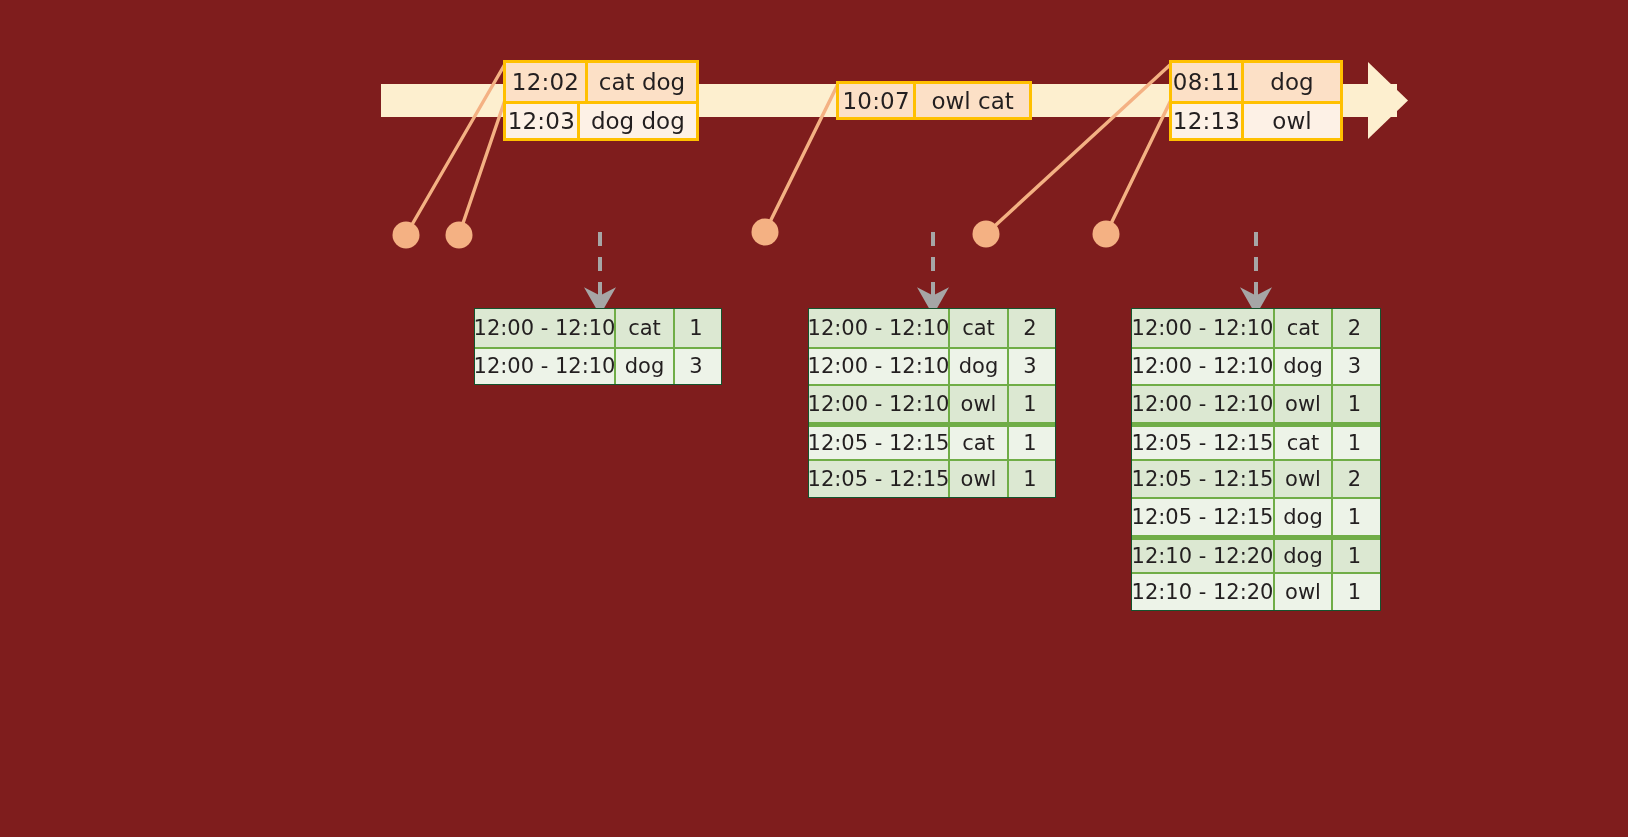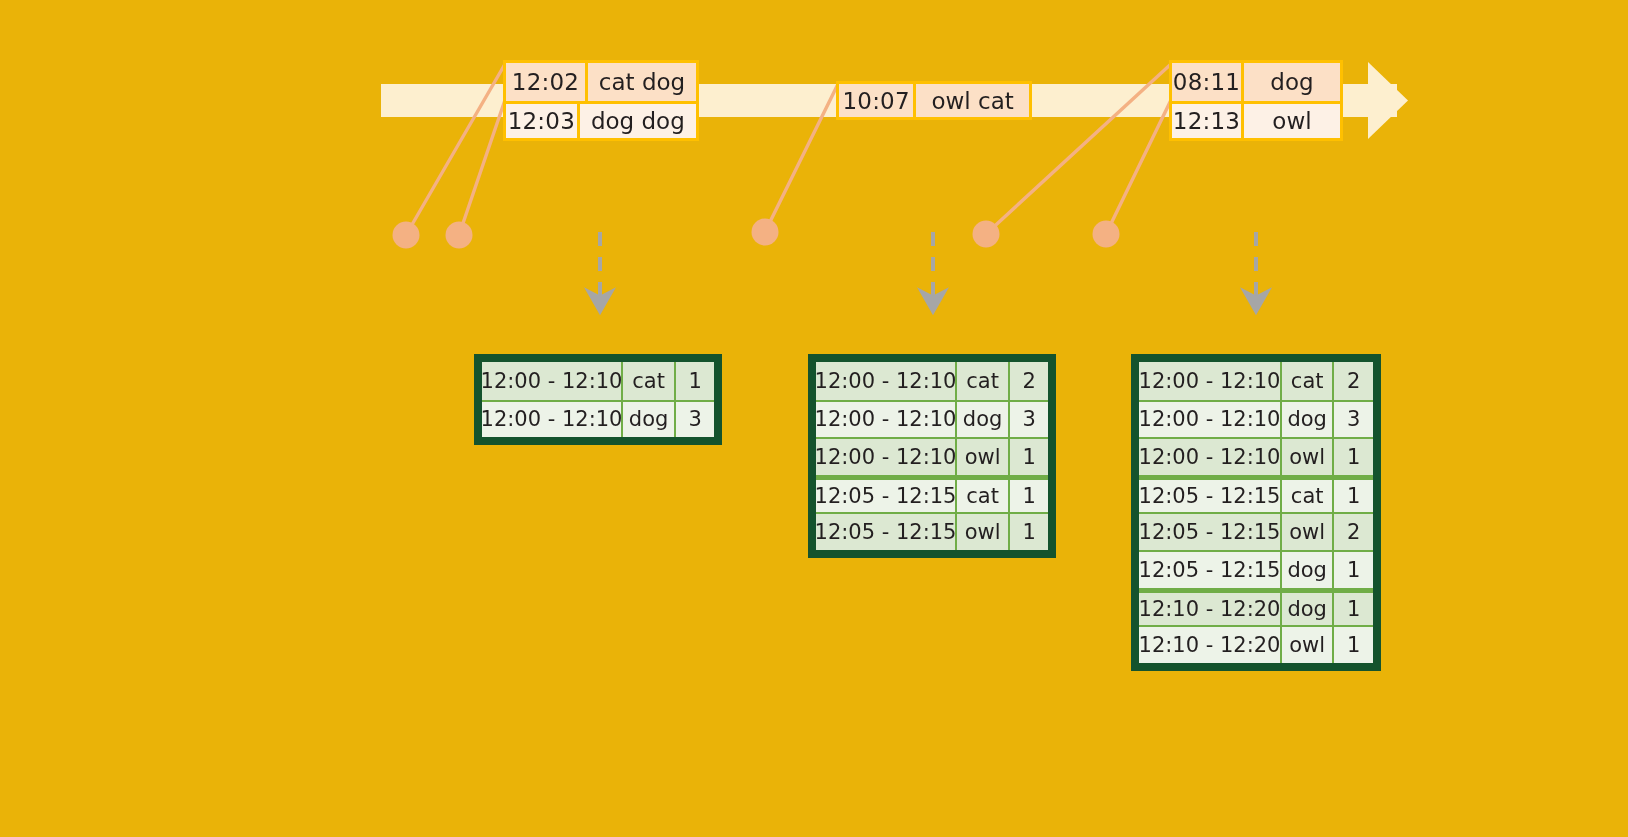--- a/index.html
+++ b/index.html
@@ -8,21 +8,21 @@
     padding: 0;
     background: #000000;
   }
   body {
     font-family: "DejaVu Sans", sans-serif;
   }
   #canvas {
     position: relative;
     width: 1628px;
     height: 837px;
-    background: #eab308;
+    background: #7f1d1d;
     overflow: hidden;
   }
   .layer-svg {
     position: absolute;
     left: 0;
     top: 0;
     width: 1628px;
     height: 837px;
     pointer-events: none;
   }
@@ -63,26 +63,25 @@
     align-items: center;
     justify-content: center;
     color: #231f20;
     font-size: 23px;
     white-space: nowrap;
   }
 
   
   .result-table {
     position: absolute;
-    border: 8px solid #14532d;
+    border: 1px solid #14532d;
     box-sizing: border-box;
     display: flex;
     flex-direction: column;
     z-index: 4;
-    margin-top: 46px;
   }
   .res-row {
     display: flex;
     flex-direction: row;
     box-sizing: border-box;
     height: 37.6px;
     border-top: 2px solid #70AD47;
   }
   .res-row:first-child { border-top: none; }
   .res-row.group-start { border-top: 5px solid #70AD47; }

